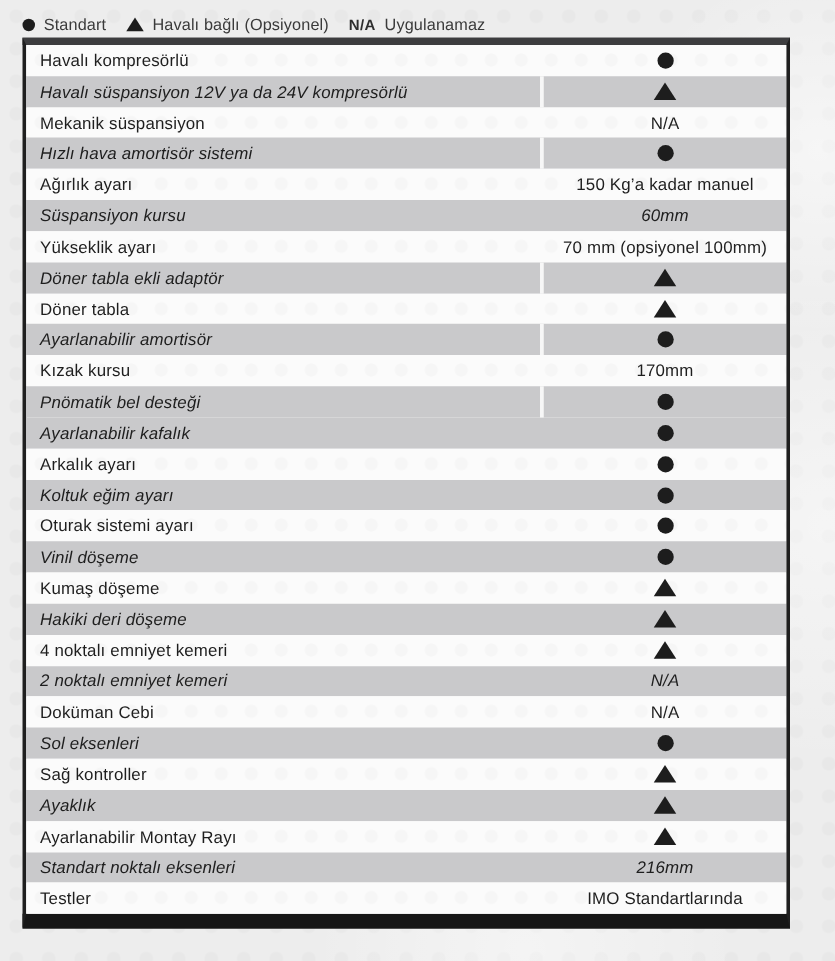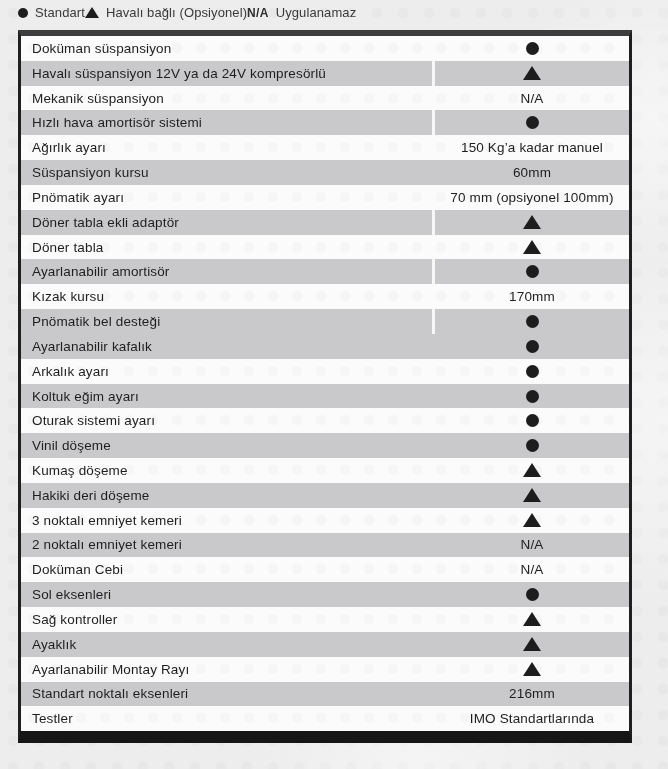--- a/index.html
+++ b/index.html
@@ -26,21 +26,21 @@
     position:absolute; inset:0; z-index:0; pointer-events:none;
     background-image:
       radial-gradient(circle 150px at 655px 120px, rgba(255,255,255,0.5), rgba(255,255,255,0) 151px),
       radial-gradient(circle 190px at 660px 420px, rgba(255,255,255,0.45), rgba(255,255,255,0) 191px),
       radial-gradient(circle 170px at 420px 760px, rgba(255,255,255,0.4), rgba(255,255,255,0) 171px),
       radial-gradient(circle, rgba(0,0,0,0.02) 5px, rgba(0,0,0,0) 6px);
     background-size: auto, auto, auto, 26px 26px;
   }
   .legend {
     position:absolute; left:18px; top:5px; height:22px; z-index:2;
-    display:flex; align-items:flex-start; gap:0;
+    display:flex; align-items:flex-end; gap:16px;
     font-size:13px; color:#3a3a3a; letter-spacing:0.1px;
   }
   .legend-item { display:flex; align-items:center; gap:7px; }
   .na-sym { font-weight:bold; font-size:12px; color:#2e2e2e; letter-spacing:0.3px; }
 
   .sym-circle {
     width:13px; height:13px; border-radius:50%; background:var(--sym);
     display:inline-block; flex:none;
   }
   .sym-circle.small { width:10px; height:10px; }
@@ -60,21 +60,21 @@
     border-top:6px solid var(--top-border);
     border-bottom:12px solid var(--bottom-border);
     background:var(--row-light);
   }
   .row {
     display:flex; align-items:stretch; height:24.83px;
     background-color:var(--row-light);
     background-image: radial-gradient(circle, rgba(0,0,0,0.018) 5px, rgba(0,0,0,0) 5.5px);
     background-size:24px 24px;
   }
-  .row.shaded { background-color:var(--row-shade); background-image:none; }
+  .row.shaded { background-color:var(--row-shade); background-image:none;font-style:italic; }
   .feature {
     flex:1; display:flex; align-items:center;
     padding-left:11px; padding-right:6px;
     font-size:13.5px; letter-spacing:0.15px; color:var(--ink);
     white-space:nowrap; overflow:hidden;
   }
   .value {
     width:197px; flex:none;
     display:flex; align-items:center; justify-content:center;
     font-size:13.5px; letter-spacing:0.15px; color:var(--ink);
@@ -99,21 +99,21 @@
   </div>
   <div class="legend-item">
     <span class="na-sym">N/A</span>
     <span>Uygulanamaz</span>
   </div>
 </div>
 
 <div class="spec-table">
   <div id="table-body">
       <div class="row">
-        <div class="feature">Doküman süspansiyon</div>
+        <div class="feature">Havalı kompresörlü</div>
         <div class="value">
           <span class="sym-circle"></span>
         </div>
       </div>
       <div class="row shaded divider">
         <div class="feature">Havalı süspansiyon 12V ya da 24V kompresörlü</div>
         <div class="value">
           <span class="sym-triangle"></span>
         </div>
       </div>
@@ -129,21 +129,21 @@
       </div>
       <div class="row">
         <div class="feature">Ağırlık ayarı</div>
         <div class="value">150 Kg’a kadar manuel</div>
       </div>
       <div class="row shaded">
         <div class="feature">Süspansiyon kursu</div>
         <div class="value">60mm</div>
       </div>
       <div class="row">
-        <div class="feature">Pnömatik ayarı</div>
+        <div class="feature">Yükseklik ayarı</div>
         <div class="value">70 mm (opsiyonel 100mm)</div>
       </div>
       <div class="row shaded divider">
         <div class="feature">Döner tabla ekli adaptör</div>
         <div class="value">
           <span class="sym-triangle"></span>
         </div>
       </div>
       <div class="row">
         <div class="feature">Döner tabla</div>
@@ -203,21 +203,21 @@
           <span class="sym-triangle"></span>
         </div>
       </div>
       <div class="row shaded">
         <div class="feature">Hakiki deri döşeme</div>
         <div class="value">
           <span class="sym-triangle"></span>
         </div>
       </div>
       <div class="row">
-        <div class="feature">3 noktalı emniyet kemeri</div>
+        <div class="feature">4 noktalı emniyet kemeri</div>
         <div class="value">
           <span class="sym-triangle"></span>
         </div>
       </div>
       <div class="row shaded">
         <div class="feature">2 noktalı emniyet kemeri</div>
         <div class="value">N/A</div>
       </div>
       <div class="row">
         <div class="feature">Doküman Cebi</div>

